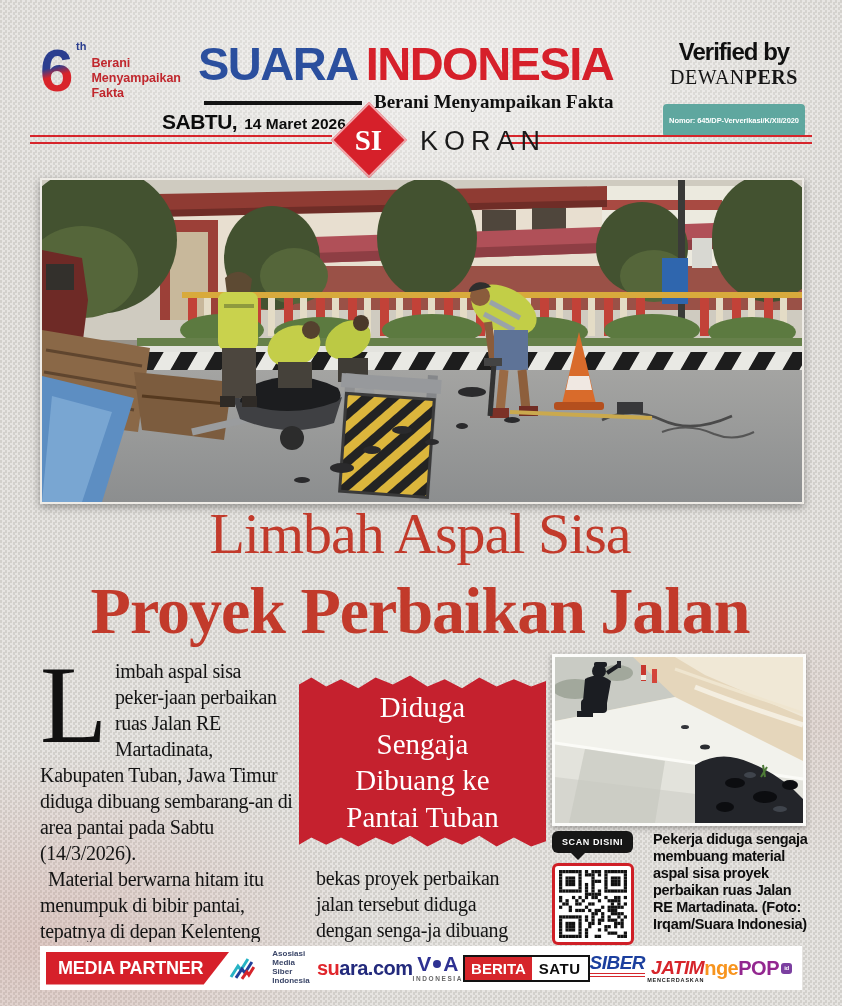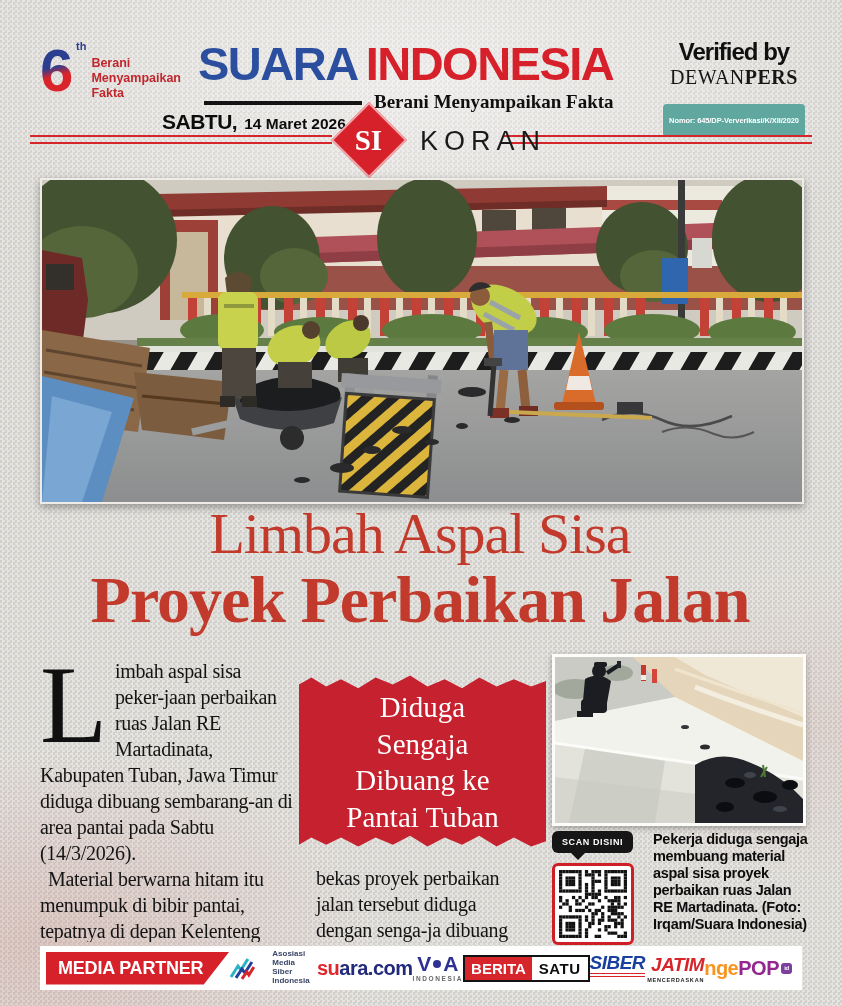--- a/index.html
+++ b/index.html
@@ -48,21 +48,21 @@
 
   
   .main-photo{left:40px;top:178px;width:760px;height:322px;border:2px solid #efece7;box-shadow:0 3px 8px rgba(0,0,0,.35);background:#cfcbc0;}
   .main-photo svg{display:block;width:100%;height:100%;}
   .side-photo{left:552px;top:654px;width:248px;height:166px;border:3px solid #fcfcfa;box-shadow:0 2px 6px rgba(0,0,0,.3);background:#e5d6bb;}
   .side-photo svg{display:block;width:100%;height:100%;}
 
   
   .headline{left:40px;top:504px;width:760px;text-align:center;color:#c23a2b;line-height:1.02;}
   .headline .h1a{font-size:58px;font-weight:400;letter-spacing:-1px;}
-  .headline .h1b{font-size:66px;font-weight:700;letter-spacing:-1px;margin-top:3px;}
+  .headline .h1b{font-size:66px;font-weight:700;letter-spacing:-1px;margin-top:14px;}
 
   
   .col-body{font-size:20px;line-height:1.3;color:#141414;letter-spacing:-0.3px;}
   .col1{left:40px;top:658px;width:253px;height:284px;overflow:hidden;}
   .dropcap{float:left;font-size:110px;line-height:.72;padding:8px 8px 0 0;color:#101010;}
   .col1 .p2,.col1 .p3{margin-top:12px;text-indent:8px;}
   .col2-text{left:299px;top:848px;width:251px;}
 
   
   .quote-box{left:299px;top:656px;width:247px;height:180px;background:#c5212e;color:#fff;text-align:center;
@@ -91,21 +91,21 @@
   .suara{font-weight:800;font-size:20px;letter-spacing:-0.5px;white-space:nowrap;}
   .suara .s1{color:#e0262c;} .suara .s2{color:#232a7c;}
   .voa{text-align:center;line-height:1;}
   .voa-main{font-weight:800;font-size:21px;color:#2e3192;display:inline-flex;align-items:center;gap:2px;}
   .voa-dot{width:8px;height:8px;border-radius:50%;background:#2e3192;display:inline-block;}
   .voa-sub{font-size:6.5px;letter-spacing:1.6px;color:#666;font-weight:700;margin-top:2px;}
   .berita{display:inline-flex;border:2px solid #121212;background:#fff;align-items:stretch;}
   .berita .b1{background:#d6252b;color:#fff;font-weight:800;font-size:15px;padding:3px 6px;}
   .berita .b2{color:#0d0d0d;font-weight:800;font-size:15px;padding:3px 7px;letter-spacing:.5px;}
   .siber{text-align:center;line-height:1;}
-  .siber-row{display:flex;gap:6px;align-items:center;font-style:italic;font-weight:900;font-size:19px;letter-spacing:-0.5px;}
+  .siber-row{display:flex;gap:6px;align-items:flex-end;font-style:italic;font-weight:900;font-size:19px;letter-spacing:-0.5px;}
   .siber-row .j1{color:#1b3f9e;border-bottom:4px double #d6252b;padding-bottom:1px;}
   .siber-row .j2{color:#d6252b;}
   .siber-sub{font-size:5.5px;font-weight:700;color:#222;letter-spacing:.8px;text-align:right;margin-top:1px;}
   .ngepop{display:inline-flex;align-items:baseline;font-weight:800;font-size:20px;letter-spacing:-0.5px;}
   .ngepop .n1{color:#f7941e;} .ngepop .n2{color:#93278f;}
   .ngepop-badge{width:11px;height:11px;border-radius:3px;background:#7b3fa0;color:#fff;font-size:6px;font-weight:800;
     display:inline-flex;align-items:center;justify-content:center;margin-left:2px;align-self:center;}
 </style>
 </head>
 <body>

